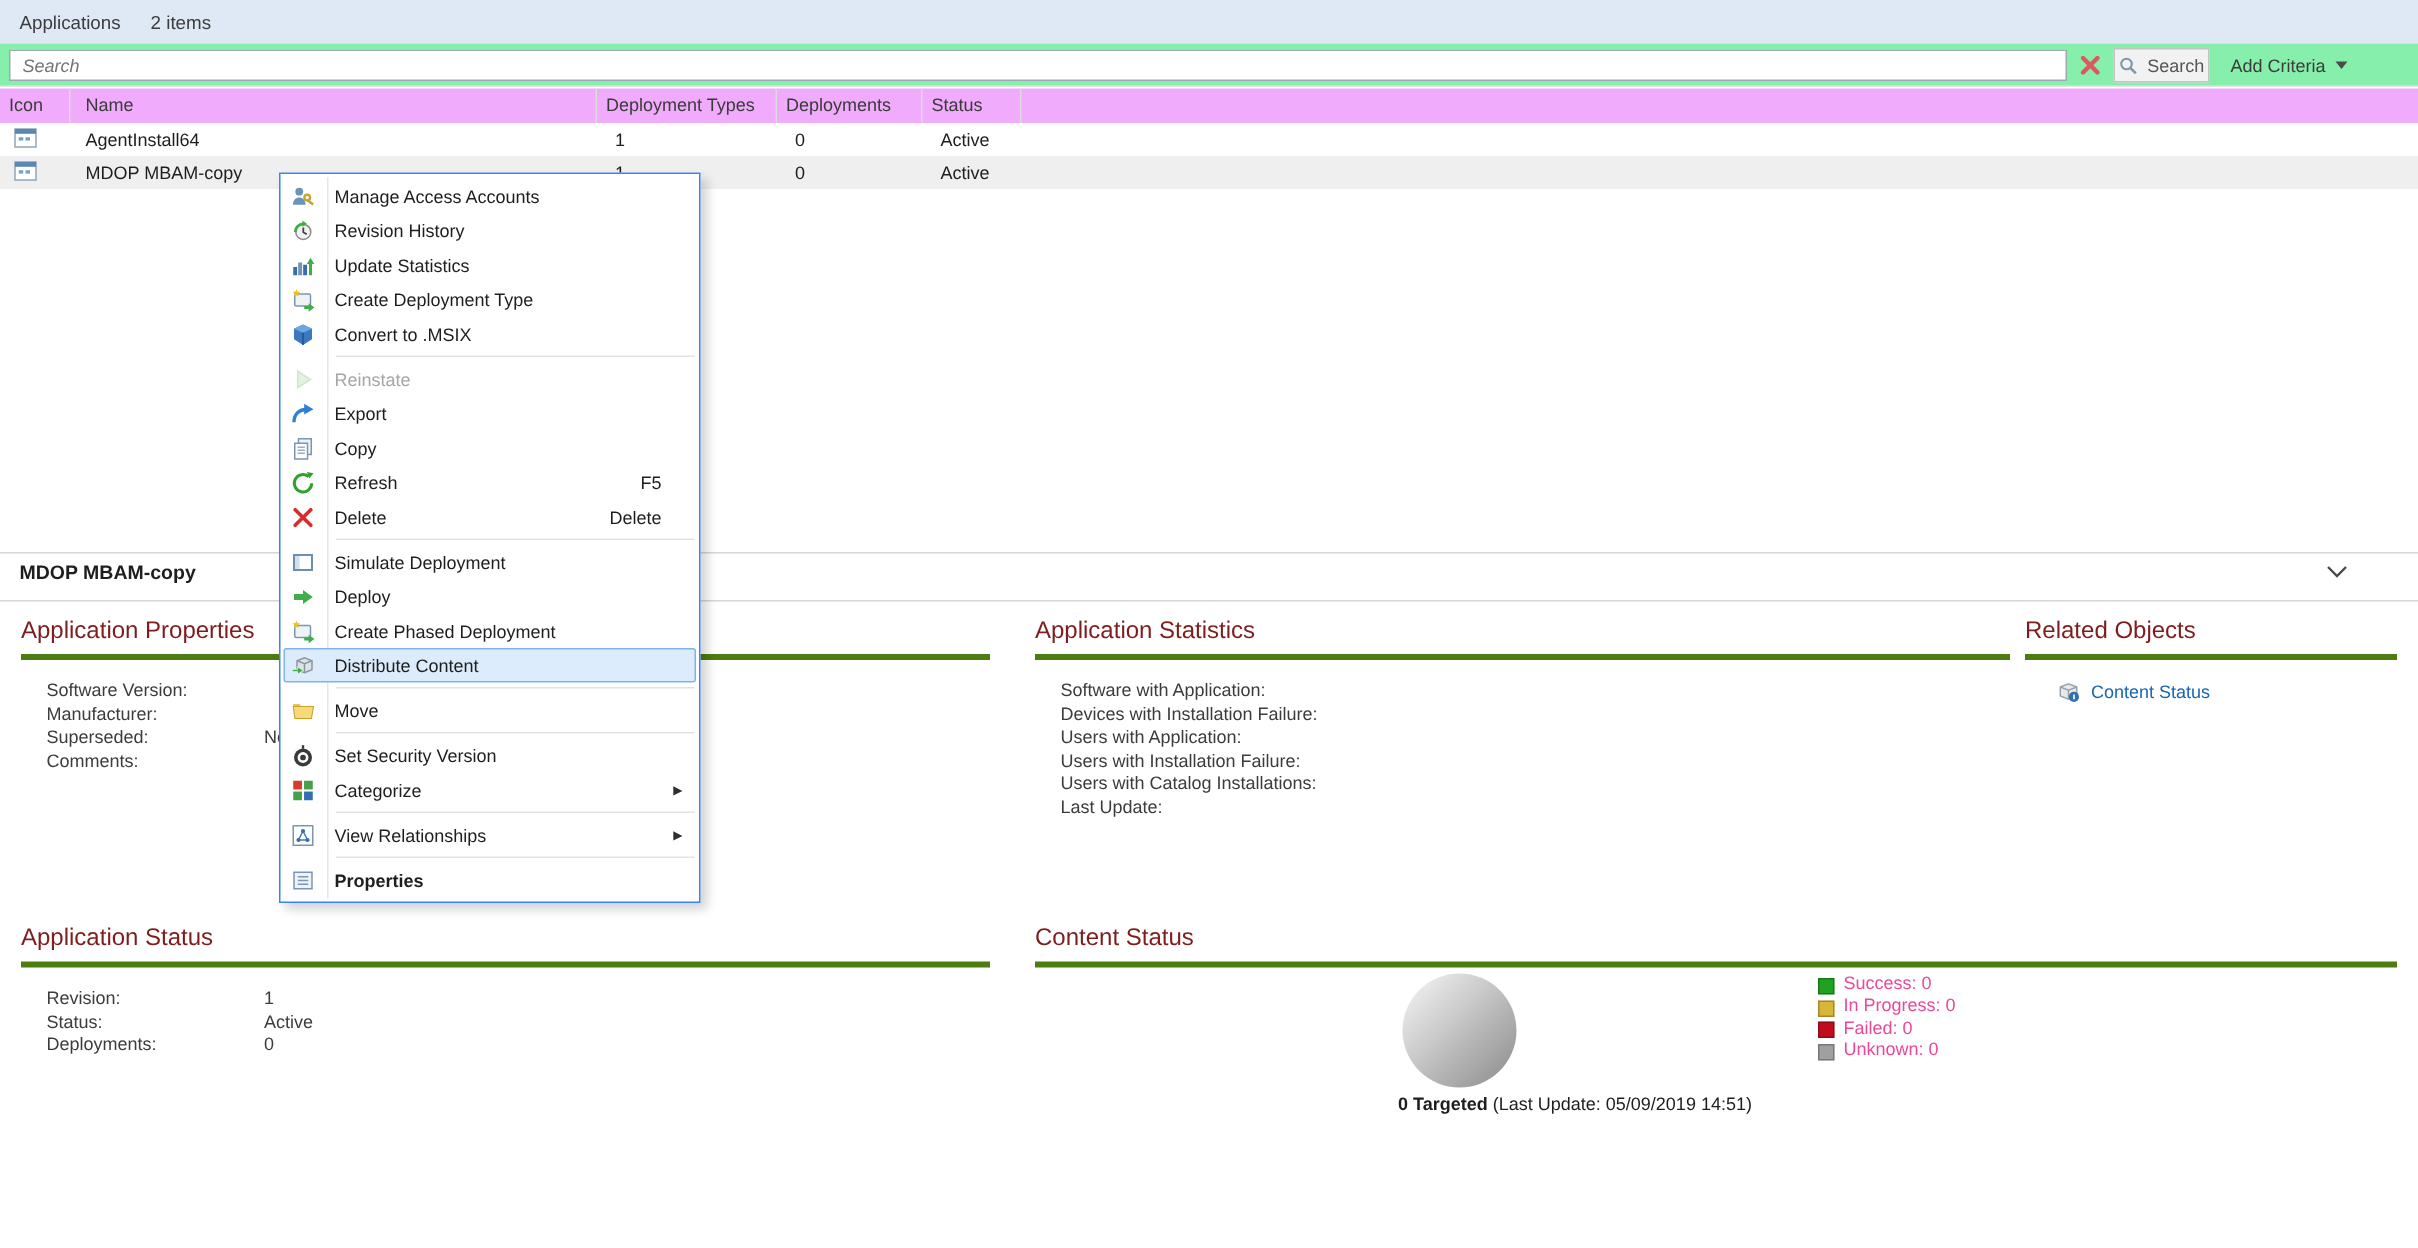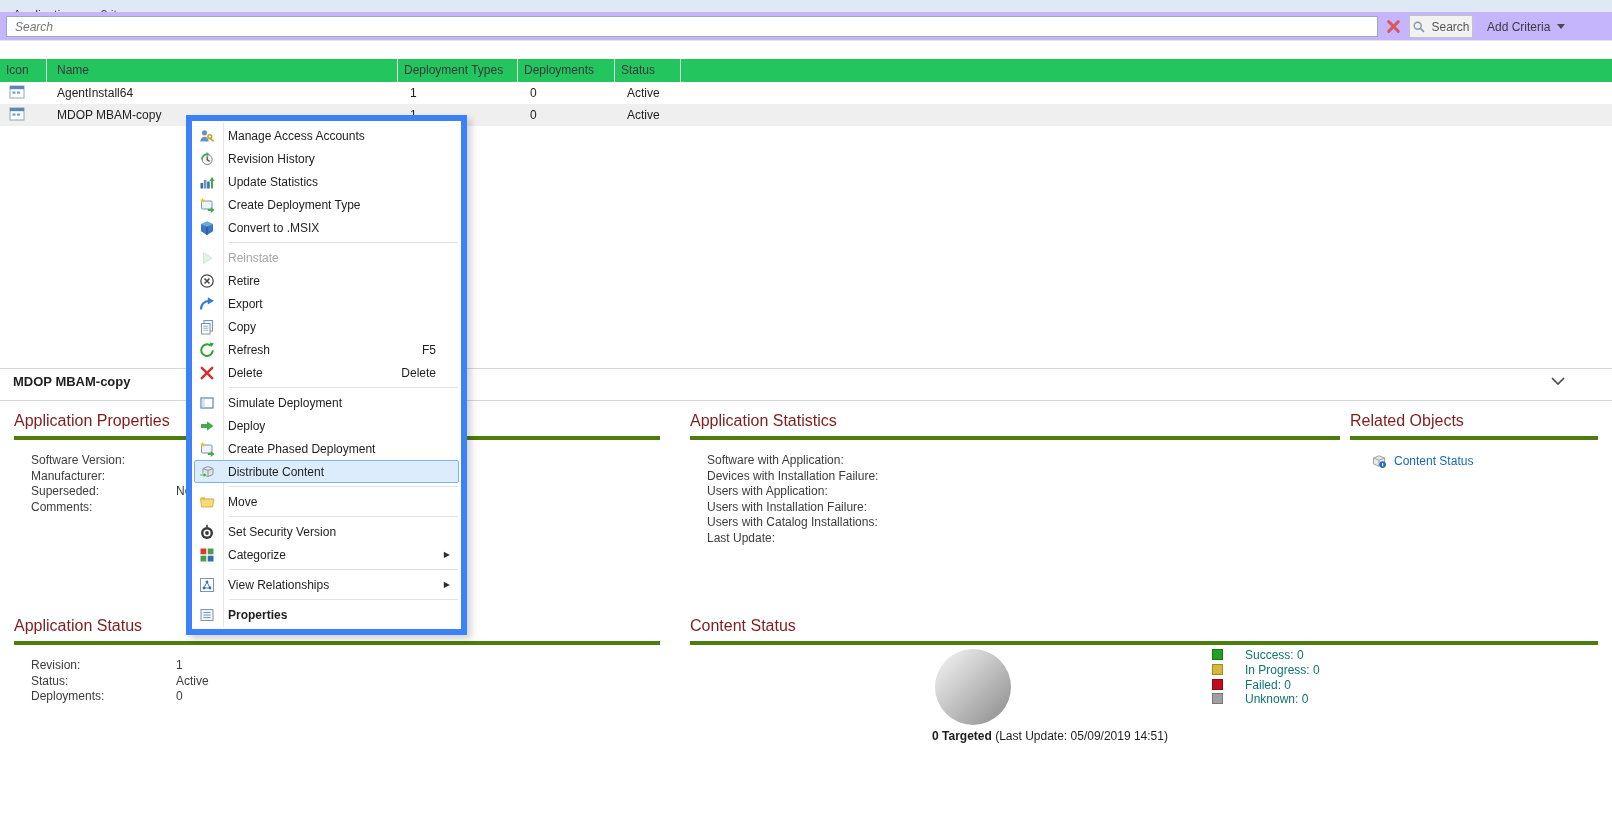--- a/index.html
+++ b/index.html
@@ -4,42 +4,42 @@
 <style>
   *{margin:0;padding:0;box-sizing:border-box}
   html,body{width:1612px;height:832px}
   body{font-family:"Liberation Sans","DejaVu Sans",sans-serif;font-size:12px;color:#333;background:#fff;position:relative;overflow:hidden}
 
   
   .topbar{position:absolute;left:0;top:0;width:1612px;height:29px;background:#dfe9f5;display:flex;align-items:center;padding-left:13px;color:#3c3c3c;font-size:12.5px}
   .topbar .count{margin-left:20px}
 
   
-  .searchrow{position:absolute;left:0;top:12px;width:1612px;height:29px;background:#c4b5fd;border-bottom:1px solid #e4e4e4}
+  .searchrow{position:absolute;left:0;top:29px;width:1612px;height:29px;background:#86efac;border-bottom:1px solid #e4e4e4}
   .searchbox{position:absolute;left:6px;top:4px;width:1372px;height:21px;border:1px solid #9daab5;padding:0 8px;font-style:italic;color:#6e6e6e;font-size:12px;font-family:inherit;outline:none}
   .clearx{position:absolute;left:1382px;top:4px;width:23px;height:21px;display:flex;align-items:center;justify-content:center;background:transparent;border:1px solid transparent}
   .searchbtn{position:absolute;left:1409px;top:3px;width:64px;height:23px;background:#f2f2f2;border:1px solid #c3c3c3;display:flex;align-items:center;justify-content:center;gap:5px;color:#555;font-size:12px;cursor:default}
   .addcriteria{position:absolute;left:1487px;top:3px;height:23px;display:flex;align-items:center;gap:7px;color:#3c3c3c;cursor:default}
   .tri-down{width:0;height:0;border-left:4px solid transparent;border-right:4px solid transparent;border-top:5px solid #4a4a4a}
 
   
   .grid{display:grid;grid-template-columns:47px 351px 120px 97px 66px auto;align-items:center}
-  .listheader{position:absolute;left:0;top:59px;width:1612px;height:23px;background:#22c55e;color:#3a3a3a}
+  .listheader{position:absolute;left:0;top:59px;width:1612px;height:23px;background:#f0abfc;color:#3a3a3a}
   .listheader .hcell{height:23px;line-height:23px;padding-left:6px;border-right:1px solid #dcdcdc;overflow:hidden;white-space:nowrap}
   .listheader .hcell.name{padding-left:10px}
   .listheader .hcell.last{border-right:1px solid #dcdcdc}
   .lrow{position:absolute;left:0;width:1612px;height:22px;color:#1e1e1e}
   .lrow .cell{padding-left:12px;white-space:nowrap;overflow:hidden}
   .lrow .cell.icon{padding-left:9px}
   .lrow .cell.name{padding-left:10px}
   .row1{top:82px}
   .row2{top:104px;background:#efefef}
 
   
-  .menu{position:absolute;left:186px;top:115px;width:281px;background:#fff;border:6px solid #3b82f6;box-shadow:4px 4px 7px rgba(0,0,0,.18);padding:3px 0;z-index:50}
+  .menu{position:absolute;left:186px;top:115px;width:281px;background:#fff;border:1px solid #3b82f6;box-shadow:4px 4px 7px rgba(0,0,0,.18);padding:3px 0;z-index:50}
   .menu::before{content:"";position:absolute;left:31px;top:2px;bottom:2px;width:1px;background:#e6e6e6}
   .mi{display:flex;align-items:center;height:23px;margin:0 2px;padding:0 6px 0 3px;border:1px solid transparent;position:relative;color:#1e1e1e;cursor:default}
   .mi .ico{width:17px;height:16px;display:flex;align-items:center;justify-content:center;margin-right:13px;flex:none}
   .mi .lbl{white-space:nowrap}
   .mi .sc{margin-left:auto;padding-right:16px}
   .mi.hl{background:#dcecfc;border-color:#7eb4ea;border-radius:2px}
   .mi.disabled{color:#a6a6a6}
   .mi.disabled .ico{opacity:.55}
   .mi.boldlbl .lbl{font-weight:bold}
   .subarrow{position:absolute;right:8px;font-size:8px;color:#2e2e2e}
@@ -57,21 +57,21 @@
   .statrows div{margin:0}
 
   .relobj{margin:13px 0 0 21px;display:flex;align-items:center;gap:7px}
   .link{color:#1767b5;cursor:pointer}
 
   
   .pie{position:absolute;left:245px;top:32px;width:76px;height:76px;border-radius:50%;background:linear-gradient(135deg,#ededed 10%,#8f8f8f 95%)}
   .piecaption{position:absolute;left:120px;top:112px;width:480px;text-align:center;color:#1e1e1e}
   .piecaption .b{font-weight:bold}
   .legend{position:absolute;left:522px;top:32px;line-height:13.8px}
-  .legitem{display:flex;align-items:flex-start;gap:22px;color:#0f766e;margin-bottom:1px}
+  .legitem{display:flex;align-items:flex-end;gap:6px;color:#ec4899;margin-bottom:1px}
   .legsw{width:11px;height:11px;flex:none;border:1px solid rgba(0,0,0,.25)}
 </style>
 </head>
 <body>
 
 <div class="topbar">
   <span>Applications</span>
   <span class="count">2 items</span>
 </div>
 
@@ -286,29 +286,20 @@
 
   <div class="mi disabled">
     <span class="ico">
         <svg width="16" height="16" viewBox="0 0 16 16">
           <path d="M4.5 2.5l8.5 5.5-8.5 5.5z" fill="#cfe8cf" stroke="#a9d3a9"></path>
         </svg>
       </span>
     <span class="lbl">Reinstate</span>
   </div>
 
-  <div class="mi">
-    <span class="ico">
-        <svg width="16" height="16" viewBox="0 0 16 16">
-          <circle cx="8" cy="8" r="6.2" fill="#fff" stroke="#4a4a4a" stroke-width="1.3"></circle>
-          <path d="M5.5 5.5l5 5M10.5 5.5l-5 5" stroke="#4a4a4a" stroke-width="1.6"></path>
-        </svg>
-      </span>
-    <span class="lbl">Retire</span>
-  </div>
 
   <div class="mi">
     <span class="ico">
         <svg width="16" height="16" viewBox="0 0 16 16">
           <path d="M2 13.5C2 7.5 6 5 10 5" stroke="#2f7fd6" stroke-width="2.2" fill="none"></path>
           <path d="M8.8 1.2l6.2 3.6-6.2 3.6z" fill="#2f7fd6"></path>
         </svg>
       </span>
     <span class="lbl">Export</span>
   </div>

